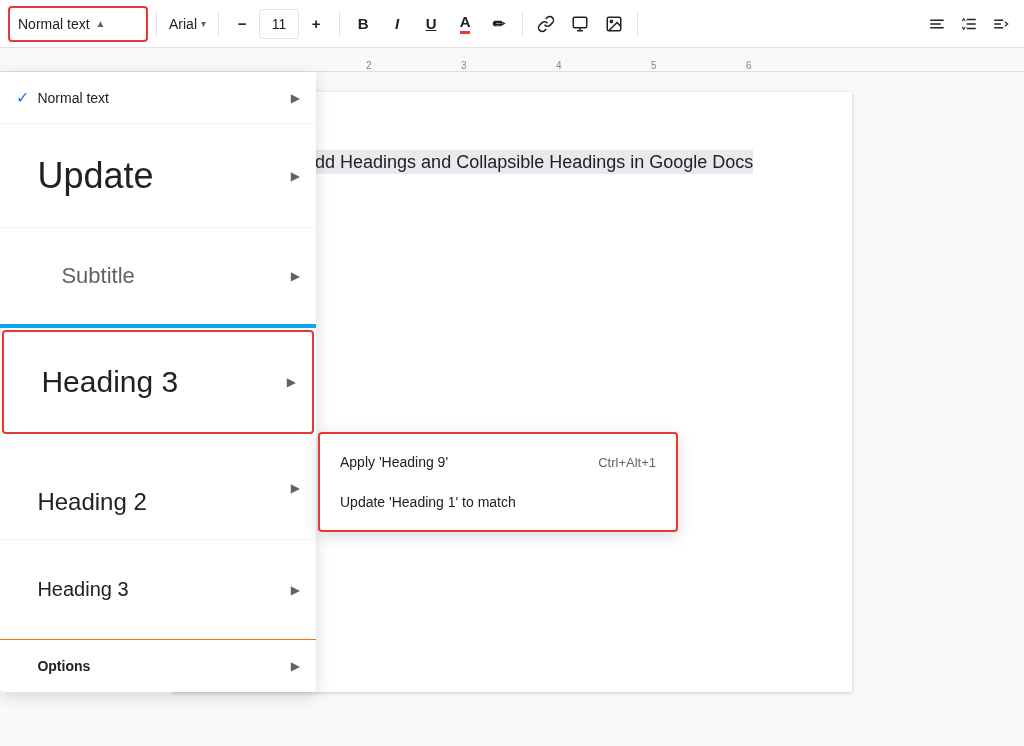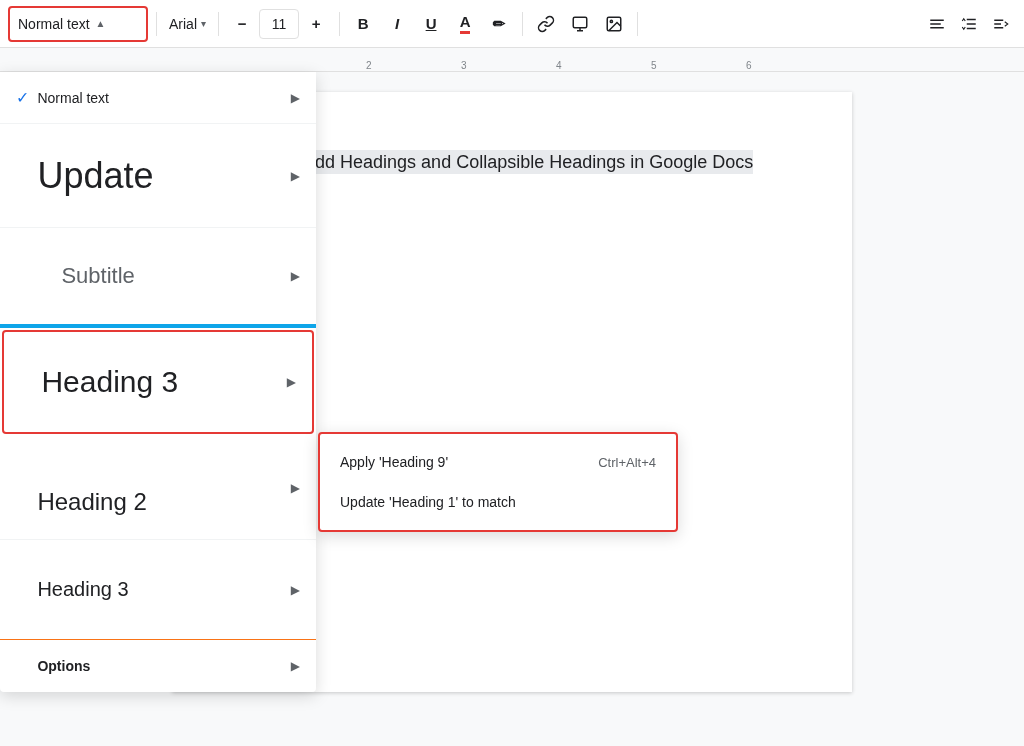--- a/index.html
+++ b/index.html
@@ -457,21 +457,21 @@
       <span class="check-icon" style="visibility:hidden;">✓</span>
       <span class="item-label" style="font-size:14px; color:#202124;font-weight:bold;">Options</span>
       <span class="chevron-right">▶</span>
     </div>
 
   </div>
 
   <div class="submenu">
     <div class="submenu-item">
       <span>Apply 'Heading 9'</span>
-      <span class="submenu-shortcut">Ctrl+Alt+4</span>
+      <span class="submenu-shortcut">Ctrl+Alt+1</span>
     </div>
     <div class="submenu-item">
       <span>Update 'Heading 1' to match</span>
     </div>
   </div>
 
   <div class="doc-area">
     <div class="doc-page">
       <p style="margin-bottom: 20px; color:#202124; font-family: Arial; font-size: 18px;">
         <span style="background: #e8eaed; padding: 2px 0;">low to Add Headings and Collapsible Headings in Google Docs</span>

